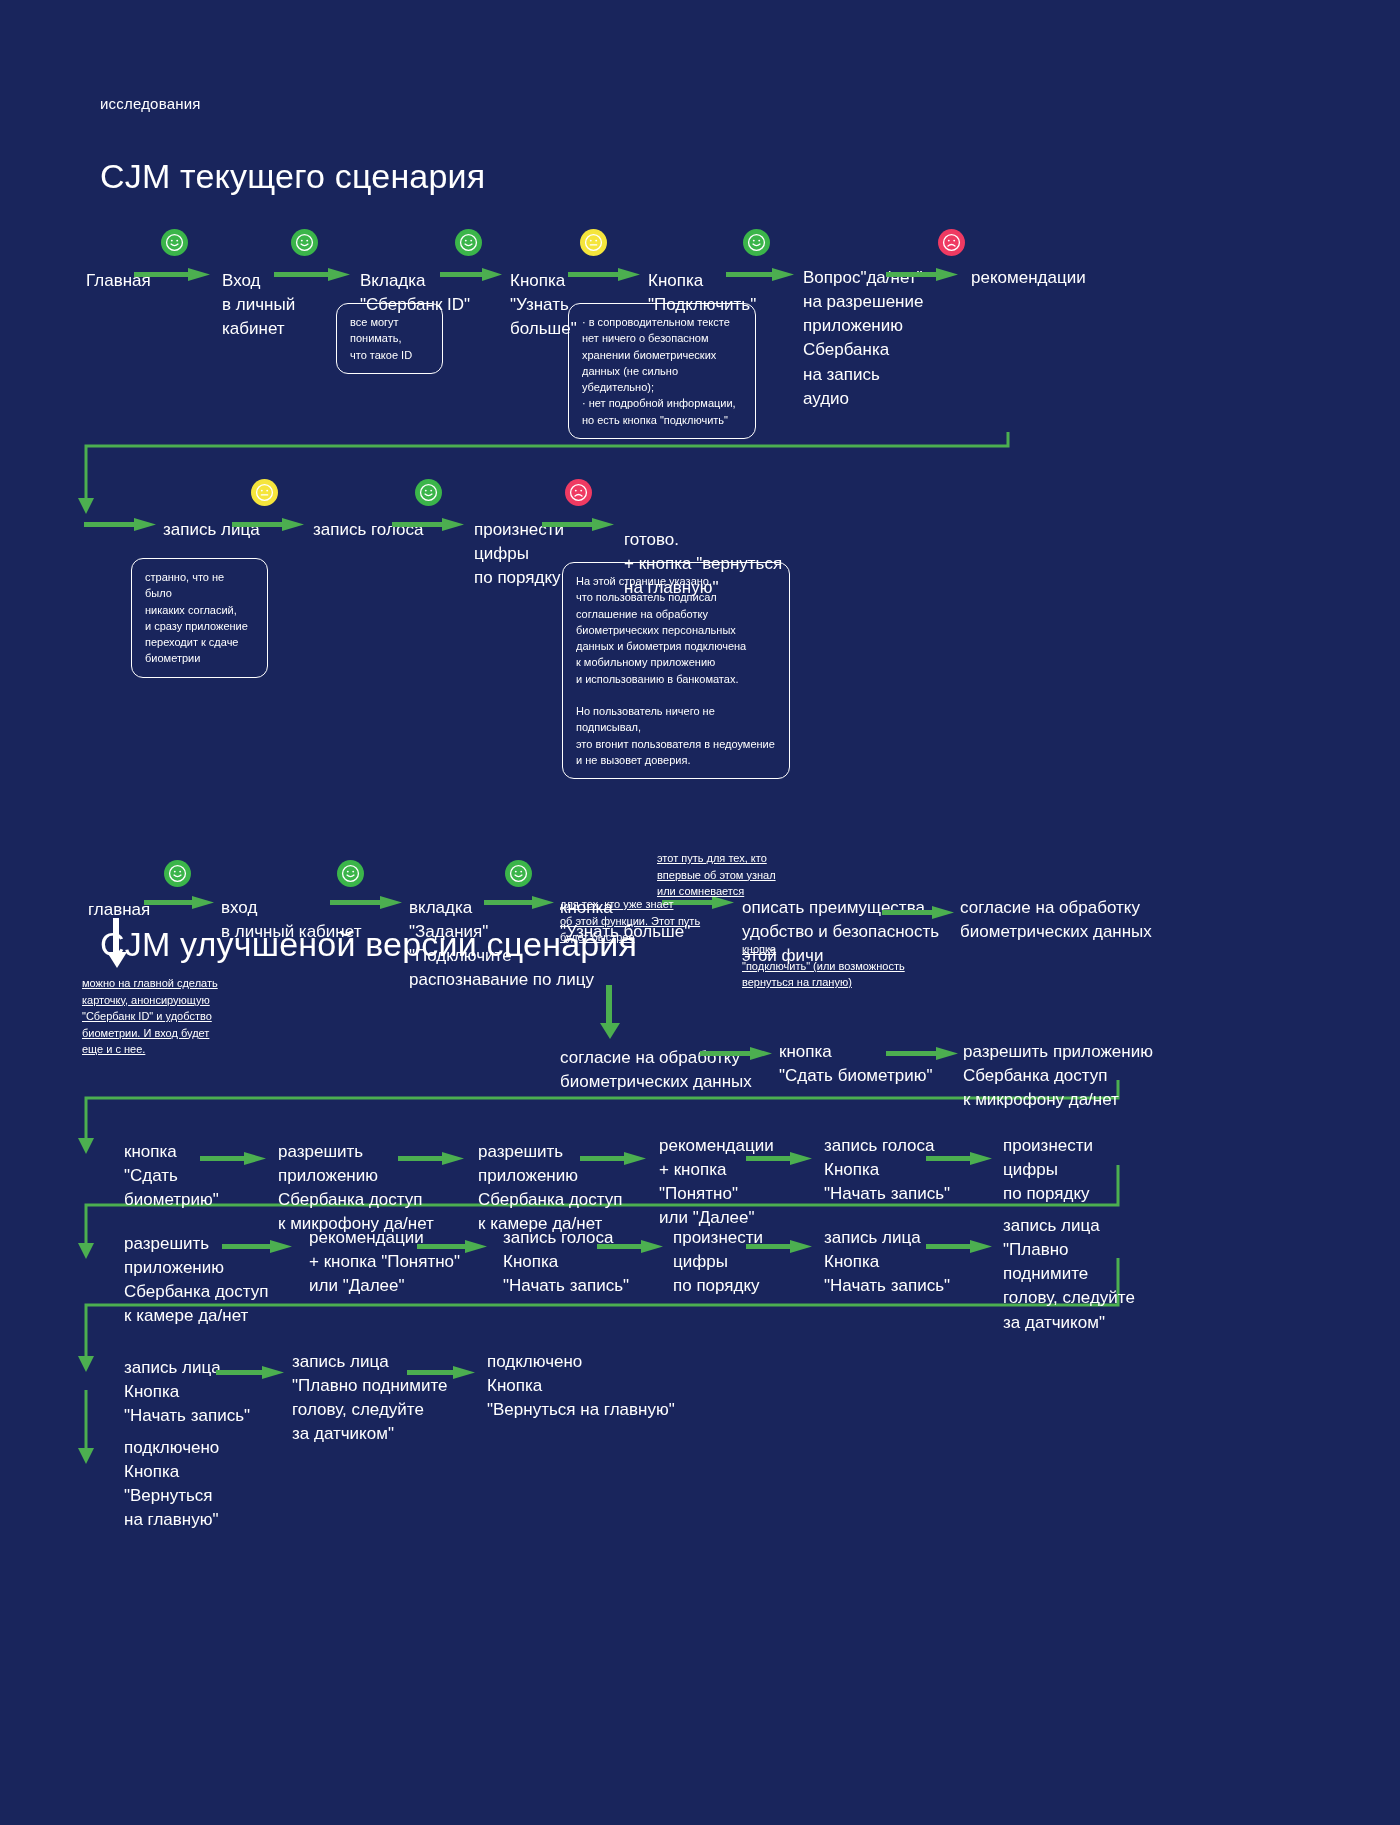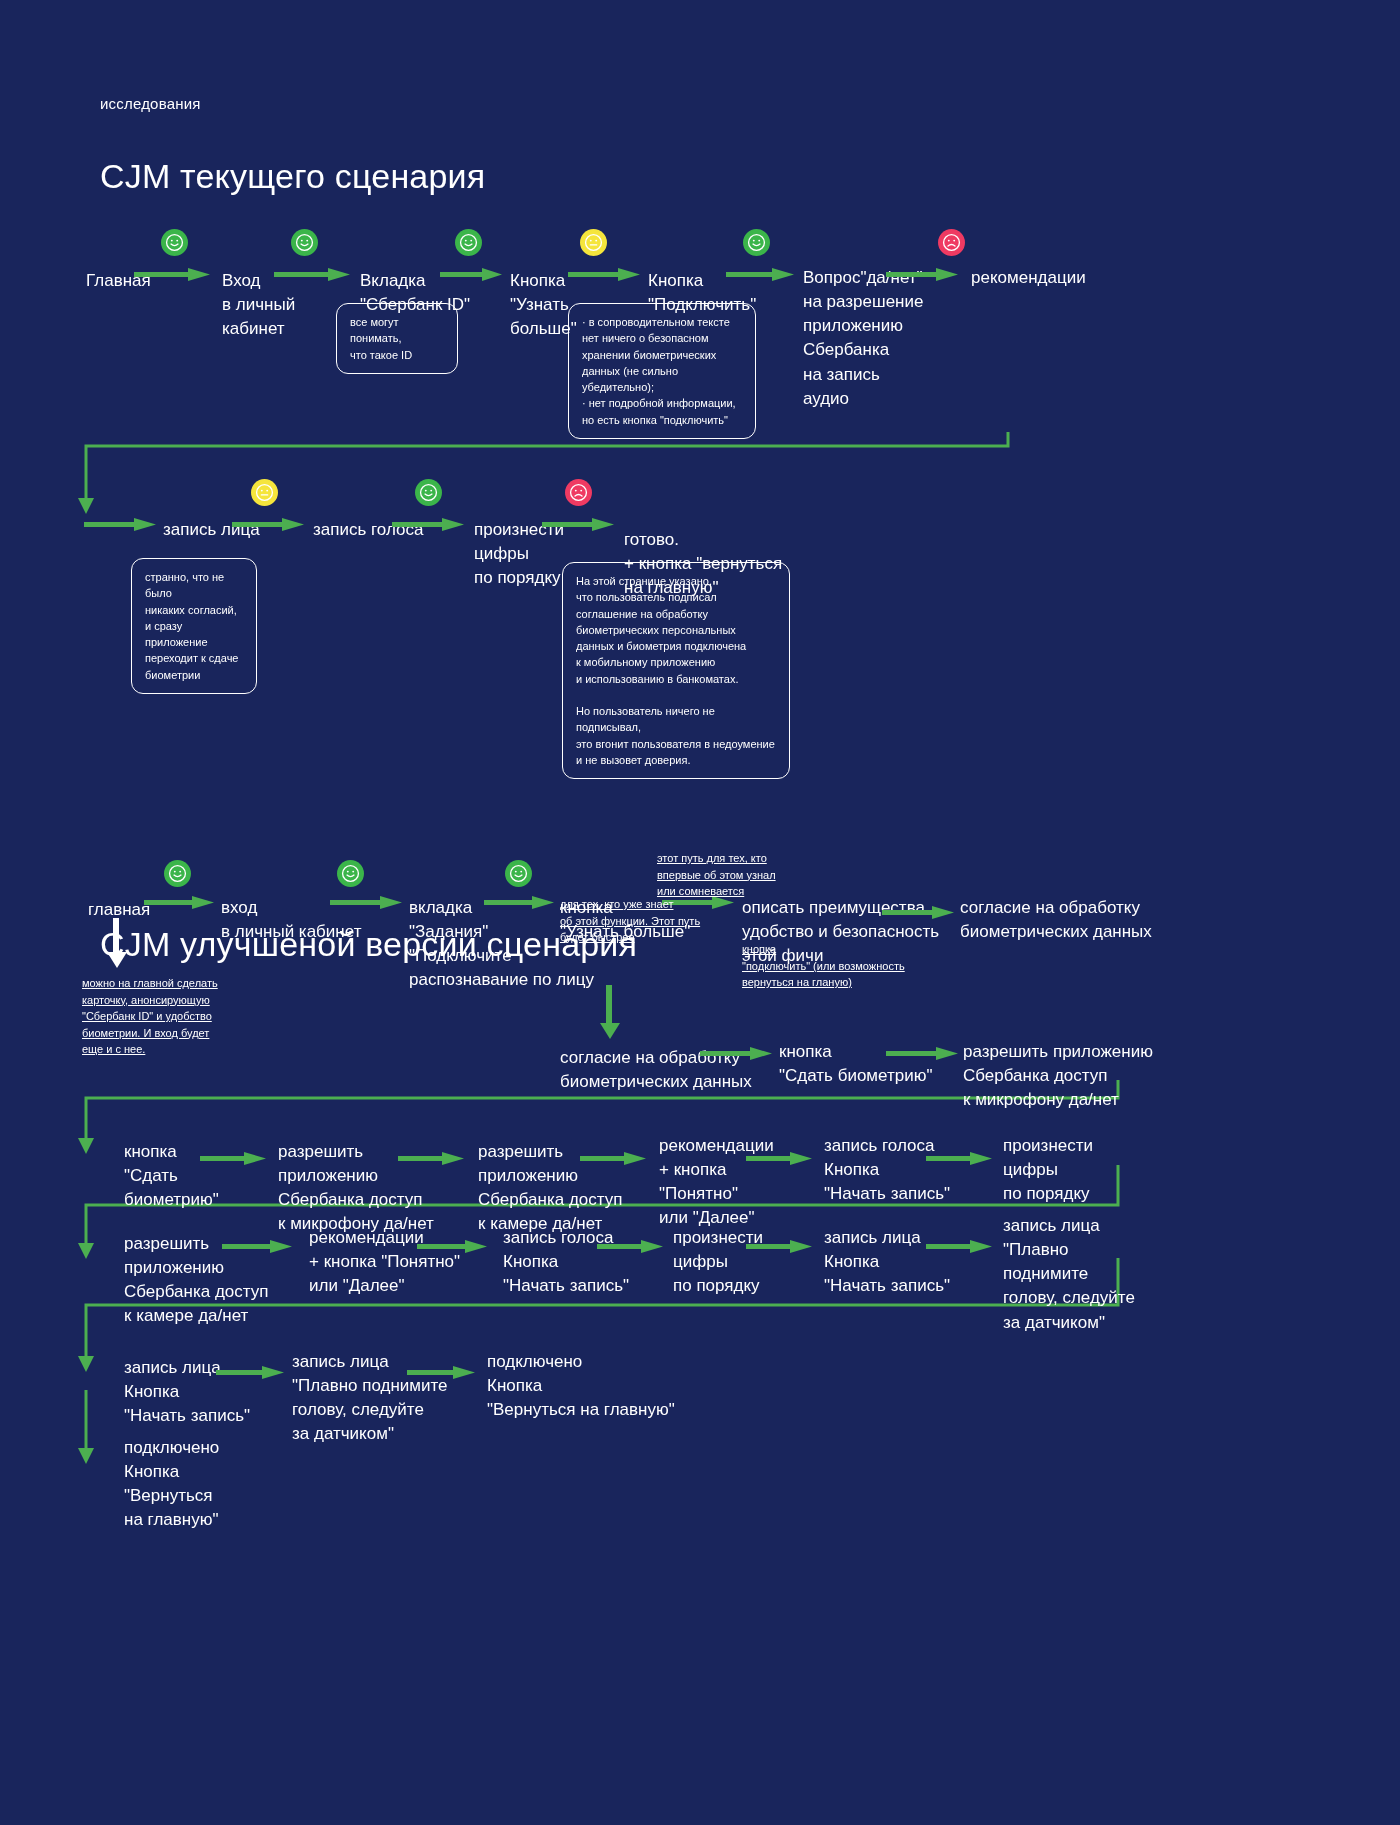--- a/index.html
+++ b/index.html
@@ -215,21 +215,21 @@
     </div>
   <div class="arrow" style="left:886px; top:268px;">
       <svg width="72" height="14">
         <g fill="#4caf50">
           <rect x="0" y="4" width="50" height="5"></rect>
           <polygon points="50,0 72,6.5 50,13"></polygon>
         </g>
       </svg>
     </div>
 
-  <div class="bubble" style="left:336px; top:303px; width:122px;">все могут понимать,
+  <div class="bubble" style="left:336px; top:303px; width:107px;">все могут понимать,
 что такое ID</div>
   <div class="bubble" style="left:568px; top:303px; width:188px;">  ·  в сопроводительном тексте
 нет ничего о безопасном
 хранении биометрических
 данных (не сильно убедительно);
   ·  нет подробной информации,
 но есть кнопка "подключить"</div>
 
   <div class="node" style="left:163px; top:518px;">запись лица</div>
   <div class="node" style="left:313px; top:518px;">запись голоса</div>
@@ -291,21 +291,21 @@
     </div>
   <div class="arrow" style="left:542px; top:518px;">
       <svg width="72" height="14">
         <g fill="#4caf50">
           <rect x="0" y="4" width="50" height="5"></rect>
           <polygon points="50,0 72,6.5 50,13"></polygon>
         </g>
       </svg>
     </div>
 
-  <div class="bubble" style="left:131px; top:558px; width:126px;">странно, что не было
+  <div class="bubble" style="left:131px; top:558px; width:137px;">странно, что не было
 никаких согласий,
 и сразу приложение
 переходит к сдаче
 биометрии</div>
   <div class="bubble" style="left:562px; top:562px; width:228px;">На этой странице указано,
 что пользователь подписал
 соглашение на обработку
 биометрических персональных
 данных и биометрия подключена
 к мобильному приложению

